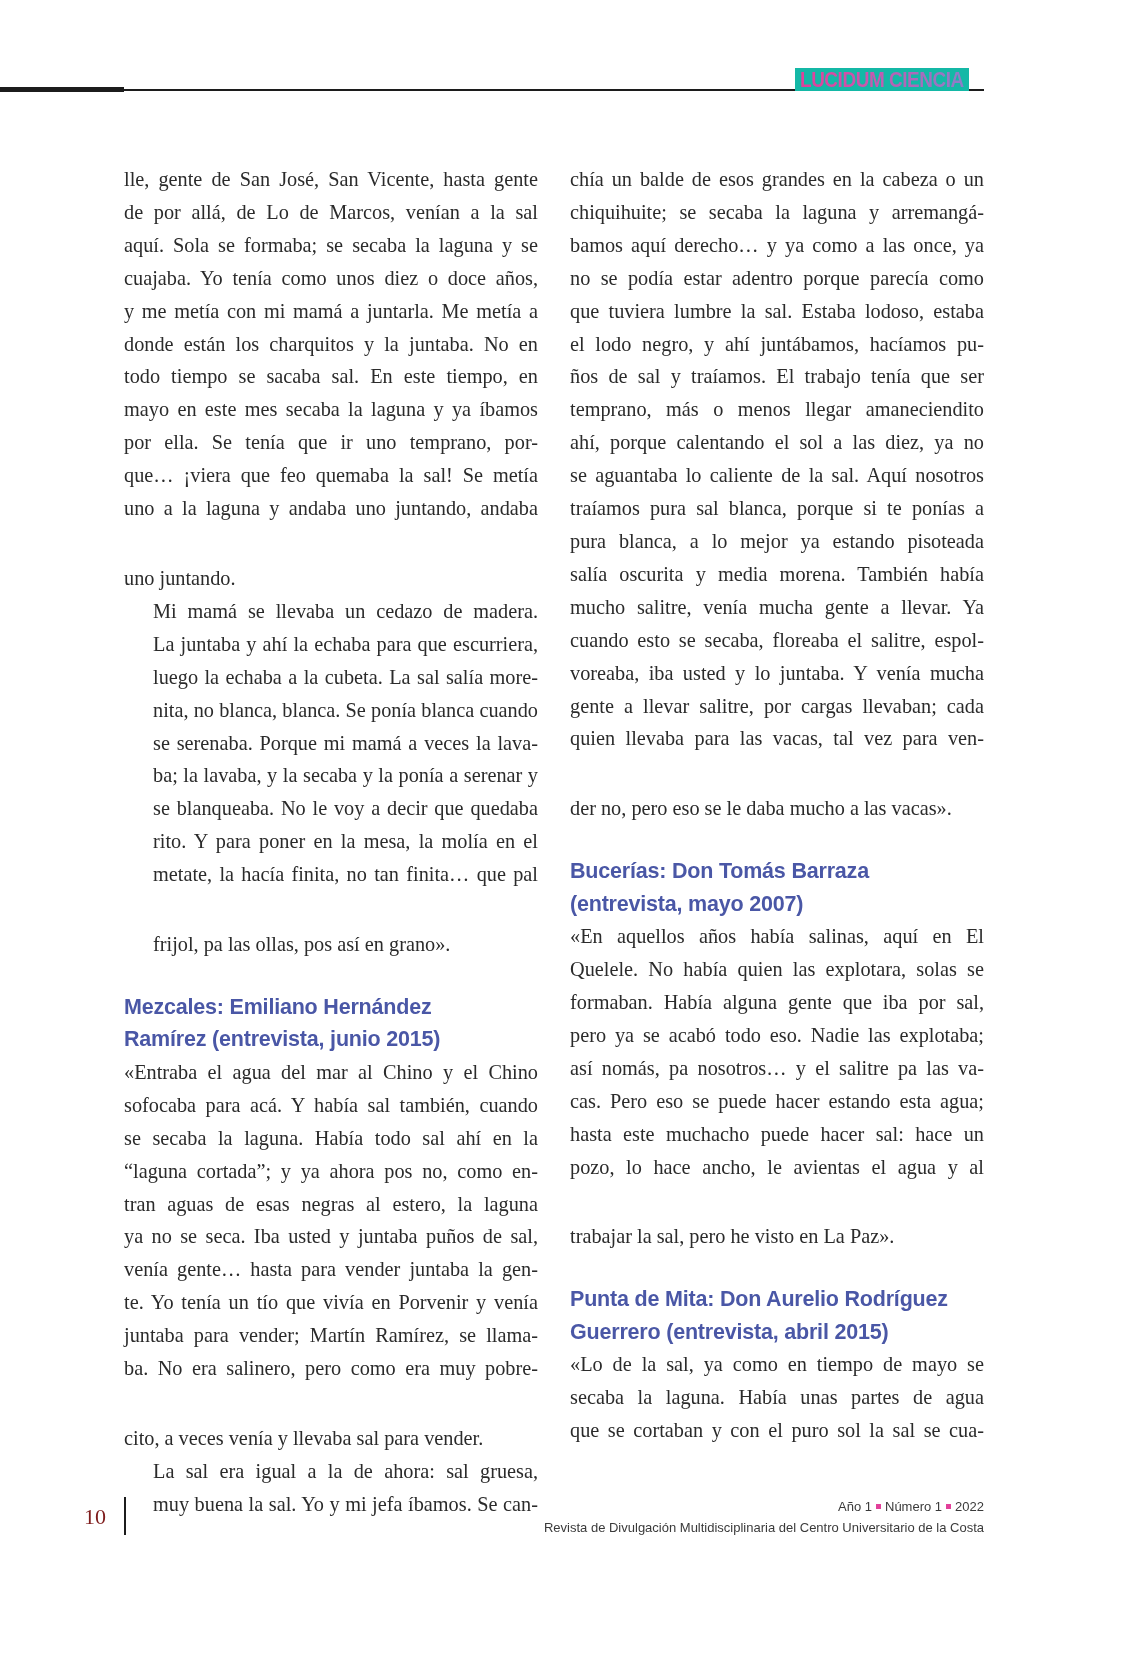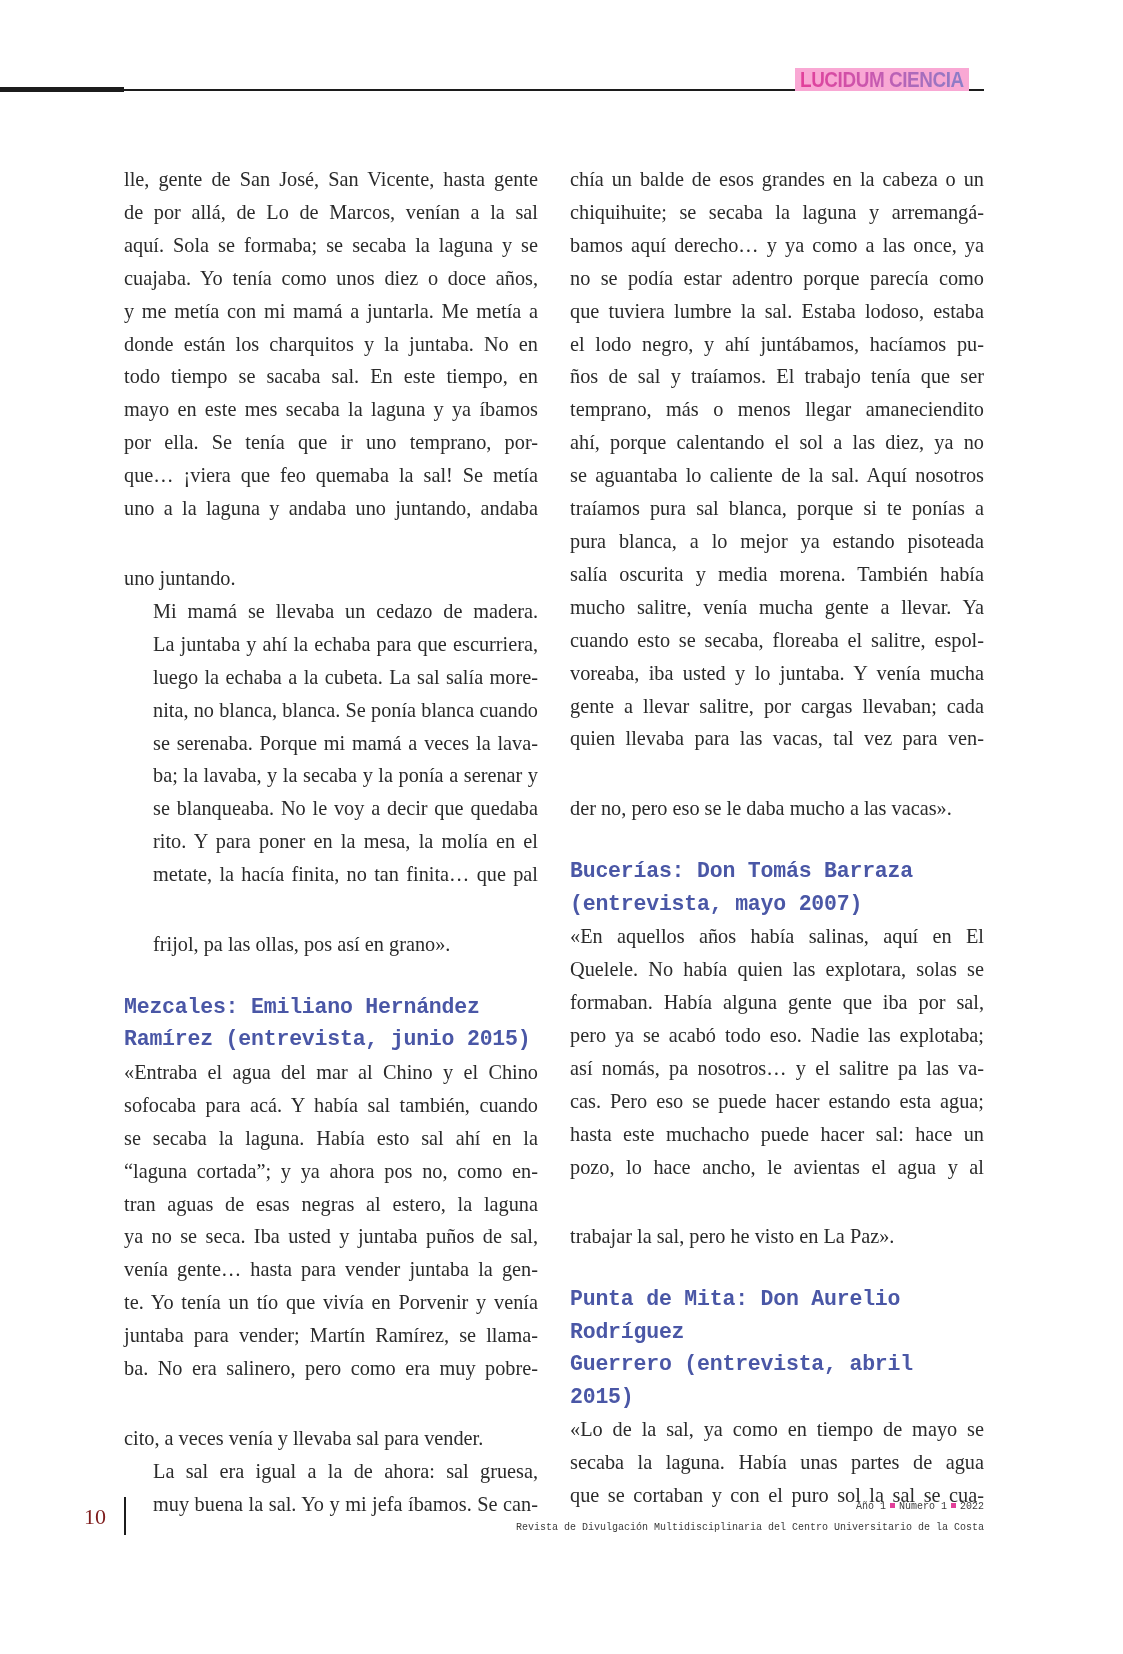--- a/index.html
+++ b/index.html
@@ -5,21 +5,21 @@
   html, body { margin: 0; padding: 0; }
   body {
     width: 1123px; height: 1654px; position: relative; overflow: hidden;
     background: #ffffff; color: #2a2a2a;
     font-family: "DejaVu Serif", "Liberation Serif", serif;
   }
   .rule-thick { position: absolute; left: 0; top: 87px; width: 124px; height: 5px; background: #1c1c1c; }
   .rule-thin  { position: absolute; left: 124px; top: 89px; width: 860px; height: 2px; background: #1c1c1c; }
   .logo {
     position: absolute; left: 795px; top: 68px; height: 23px; padding: 0 4px 0 5px;
-    background: #f9a8d4; display: flex; align-items: center;
+    background: #14b8a6; display: flex; align-items: center;
   }
   .logo span {
     font-family: "Liberation Sans", sans-serif; font-weight: bold; font-size: 22px;
     letter-spacing: -0.5px; line-height: 23px;
     background: linear-gradient(90deg, #e2409a 0%, #c759b0 45%, #8a7fc8 100%);
     -webkit-background-clip: text; background-clip: text; color: transparent;
     transform: scaleX(0.86); transform-origin: left center; display: inline-block;
     margin-right: -26px;
   }
   .col {
@@ -27,32 +27,32 @@
     font-family: "Liberation Serif", serif; font-size: 20.3px; line-height: 32.9px;
     text-align: justify; color: #2b2b2b;
   }
   .col-left  { left: 124px; top: 163px; }
   .col-right { left: 570px; top: 163px; }
   .col p { margin: 0; }
   .col p.indent { text-indent: 29px; font-family: Liberation Serif, serif; }
   .col p .ln { display: block; text-align: justify; text-align-last: justify; white-space: nowrap; }
   .col p .ln.last { text-align-last: left; margin-top: 37px; }
   .heading {
-    font-family: Liberation Mono, monospace; font-size: 21.5px; line-height: 32.5px;
+    font-family: Liberation Sans, sans-serif; font-size: 21.5px; line-height: 32.5px;
     color: #4a57a6; margin: 0; letter-spacing: -0.2px; text-align: left;
   }
   .gap { height: 30px; }
   .footer-num {
     position: absolute; left: 84px; top: 1504px; font-family: "Liberation Serif", serif;
     font-size: 22px; color: #7f1d1d;
   }
   .footer-bar { position: absolute; left: 124px; top: 1497px; width: 2px; height: 38px; background: #1c1c1c; }
   .footer-right {
     position: absolute; right: 139px; top: 1496px; text-align: right;
-    font-family: Liberation Mono, monospace; font-size: 10px; line-height: 21px; color: #3a3a3a;
+    font-family: Liberation Sans, sans-serif; font-size: 13px; line-height: 21px; color: #3a3a3a;
   }
   .dot { display: inline-block; width: 5px; height: 5px; background: #e2409a; margin: 0 4px; vertical-align: middle; position: relative; top: -1px; }
 </style>
 </head>
 <body>
 
 <div class="rule-thick"></div>
 <div class="rule-thin"></div>
 <div class="logo">
   <span>LUCIDUM CIENCIA</span>
@@ -86,21 +86,21 @@
       <span class="ln last">frijol, pa las ollas, pos así en grano».</span>
     </p>
   <div class="gap"></div>
   <h2 class="heading">
       <span style="display: block;">Mezcales: Emiliano Hernández</span>
       <span style="display: block;">Ramírez (entrevista, junio 2015)</span>
     </h2>
   <p>
       <span class="ln">«Entraba el agua del mar al Chino y el Chino</span>
       <span class="ln">sofocaba para acá. Y había sal también, cuando</span>
-      <span class="ln">se secaba la laguna. Había esto sal ahí en la</span>
+      <span class="ln">se secaba la laguna. Había todo sal ahí en la</span>
       <span class="ln">“laguna cortada”; y ya ahora pos no, como en-</span>
       <span class="ln">tran aguas de esas negras al estero, la laguna</span>
       <span class="ln">ya no se seca. Iba usted y juntaba puños de sal,</span>
       <span class="ln">venía gente… hasta para vender juntaba la gen-</span>
       <span class="ln">te. Yo tenía un tío que vivía en Porvenir y venía</span>
       <span class="ln">juntaba para vender; Martín Ramírez, se llama-</span>
       <span class="ln">ba. No era salinero, pero como era muy pobre-</span>
       <span class="ln last">cito, a veces venía y llevaba sal para vender.</span>
     </p>
   <p class="indent">

